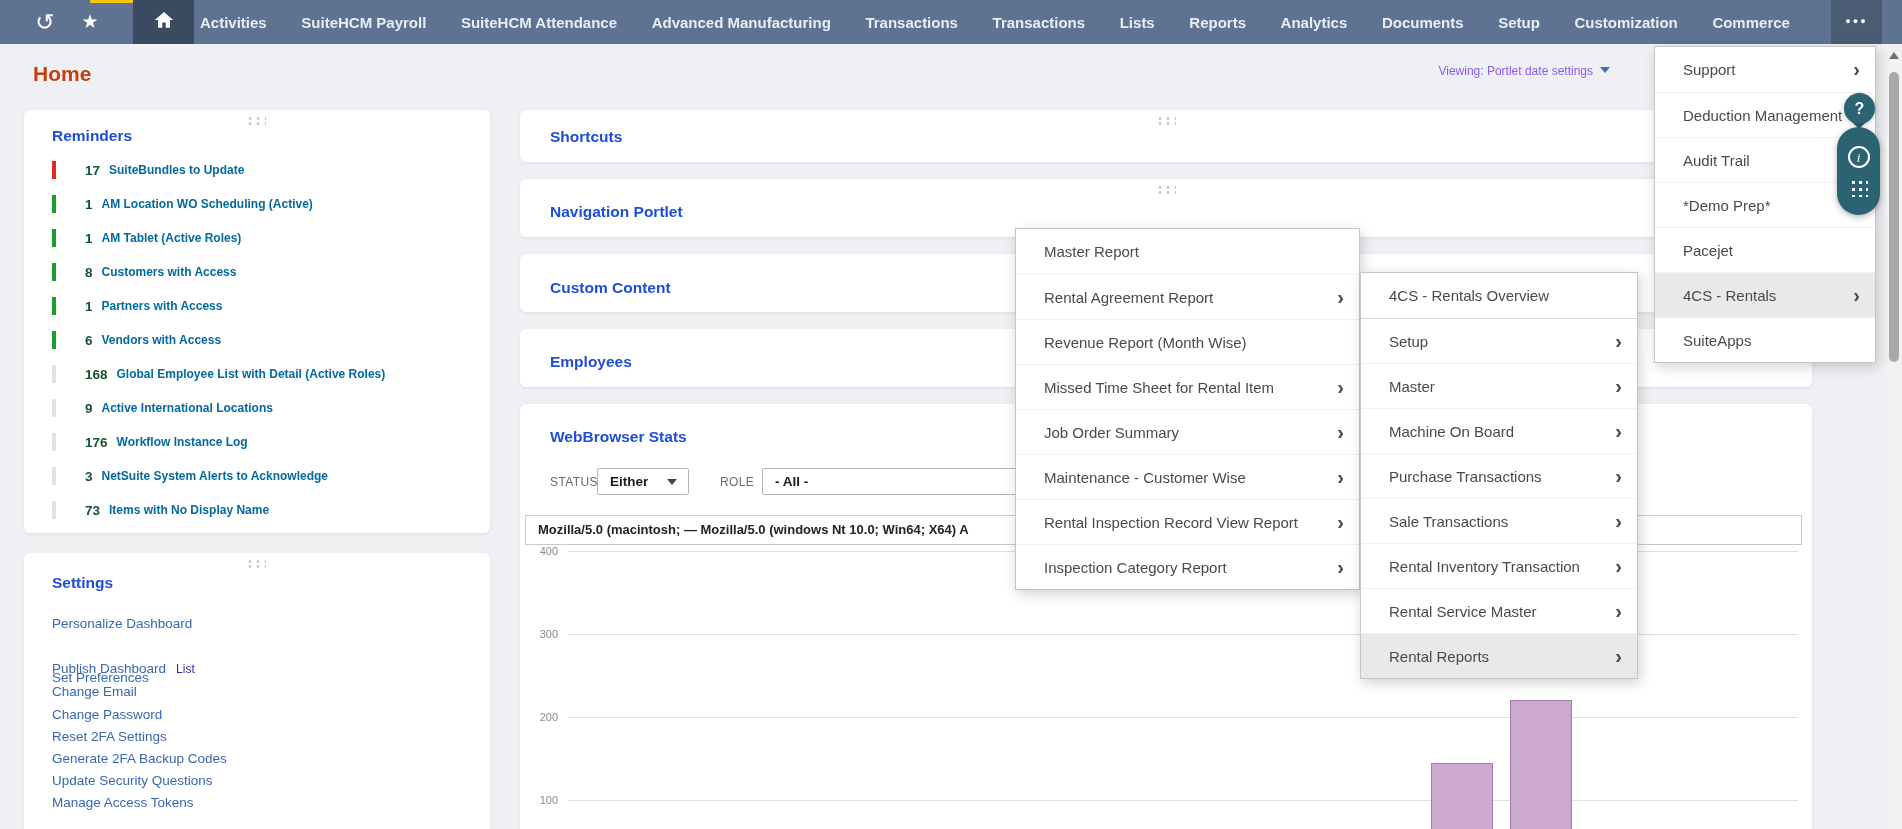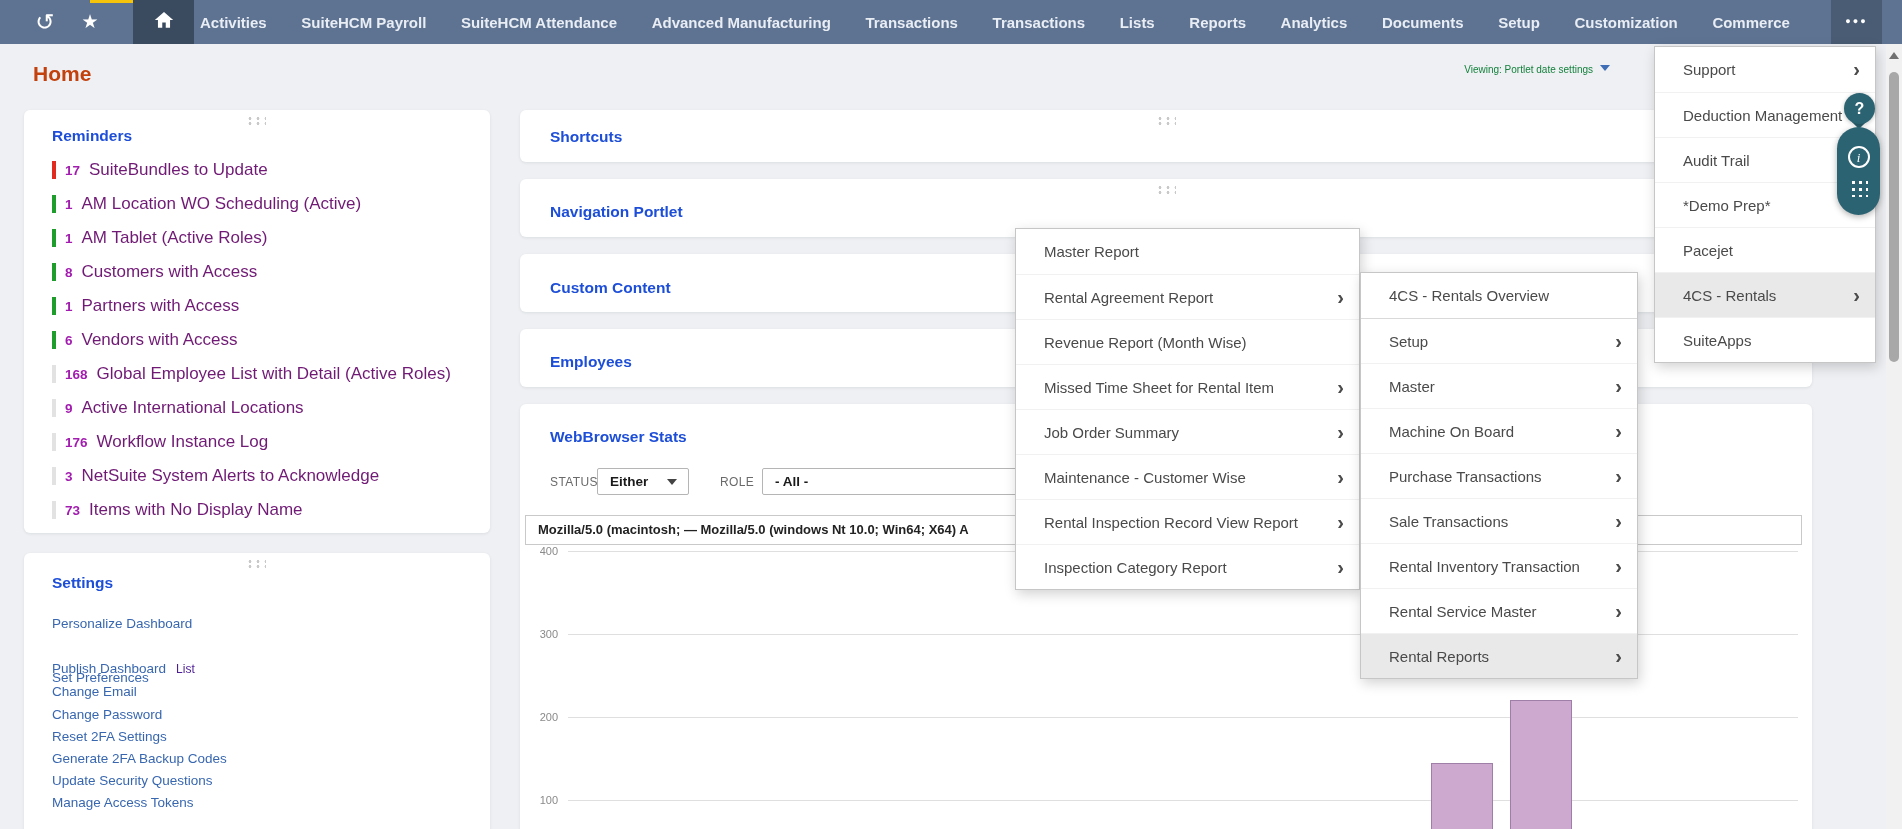--- a/index.html
+++ b/index.html
@@ -12,34 +12,34 @@
   .nav-ico { position:absolute; top:0; height:44px; line-height:44px; color:#FFFFFF; text-align:center; width:40px; font-size:21px; cursor:pointer; }
   .ico-history { left:25px; font-size:23px; }
   .ico-star { left:70px; font-size:19px; }
   .home-tab { position:absolute; left:133px; top:0; width:61px; height:44px; background:#3A4A5F; display:flex; align-items:center; justify-content:center; }
   .nav-items { position:absolute; left:200px; top:0; width:1590px; height:44px; display:flex; align-items:center; justify-content:space-between; }
   .nav-item { color:#E9EDF4; font-size:15px; font-weight:600; white-space:nowrap; cursor:pointer; }
   .more-tab { position:absolute; left:1831px; top:0; width:51px; height:44px; background:#4A5C73; color:#FFFFFF; text-align:center; line-height:42px; font-size:13px; letter-spacing:2px; cursor:pointer; }
 
   
   .page-title { position:absolute; left:33px; top:62px; font-size:21px; font-weight:bold; color:#c2410c; }
-  .viewing { position:absolute; top:64px; right:292px; font-size:10px; color:#15803d; cursor:pointer; white-space:nowrap; }
+  .viewing { position:absolute; top:64px; right:292px; font-size:12px; color:#8b5cf6; cursor:pointer; white-space:nowrap; }
   .viewing::after { content:""; display:inline-block; margin-left:7px; border-left:5px solid transparent; border-right:5px solid transparent; border-top:6px solid #3F6EB6; vertical-align:2px; }
 
   
   .card { position:absolute; background:#FFFFFF; border-radius:6px; box-shadow:0 1px 3px rgba(60,70,90,0.10); }
   .card-title { position:absolute; font-size:15.5px; font-weight:bold; color:#1d4ed8; }
   .dots { position:absolute; width:20px; height:9px; background-image:radial-gradient(circle, #C9C9C9 1.3px, transparent 1.6px); background-size:8px 5px; cursor:grab; }
 
   
   .rem-row { position:absolute; left:52px; height:20px; display:flex; align-items:center; gap:9px; white-space:nowrap; }
   .rbar { width:4px; height:18px; display:inline-block; }
   .sev-red { background:#E02B20; } .sev-green { background:#1F9D2C; } .sev-grey { background:#E2E2E2; }
-  .rcount { font-size:13.5px; font-weight:bold; color:#a21caf; }
-  .rlabel { font-size:17px; font-weight:normal; color:#701a75; cursor:pointer; text-decoration:none; }
+  .rcount { font-size:13.5px; font-weight:bold; color:#14532d;margin-left:20px; }
+  .rlabel { font-size:12px; font-weight:bold; color:#0369a1; cursor:pointer; text-decoration:none; }
 
   
   .set-link { position:absolute; left:52px; font-size:13.5px; color:#3867B0; cursor:pointer; white-space:nowrap; }
   .set-secondary { font-size:12px; color:#4c1d95; margin-left:10px; }
 
   
   .field-label { position:absolute; font-size:12px; color:#6A6A6A; letter-spacing:0.4px; }
   .select-box { position:absolute; background:#FFFFFF; border:1px solid #B5B5B5; border-radius:2px; display:flex; align-items:center; padding:0 12px; font-size:13.5px; font-weight:bold; color:#1A1A1A; }
   .select-box.arrow::after { content:""; position:absolute; right:11px; border-left:5px solid transparent; border-right:5px solid transparent; border-top:6px solid #444; }
   .legend-box { position:absolute; background:#FFFFFF; border:1px solid #C9C9C9; font-size:13px; font-weight:bold; color:#222; line-height:28px; padding-left:12px; white-space:nowrap; overflow:hidden; }

